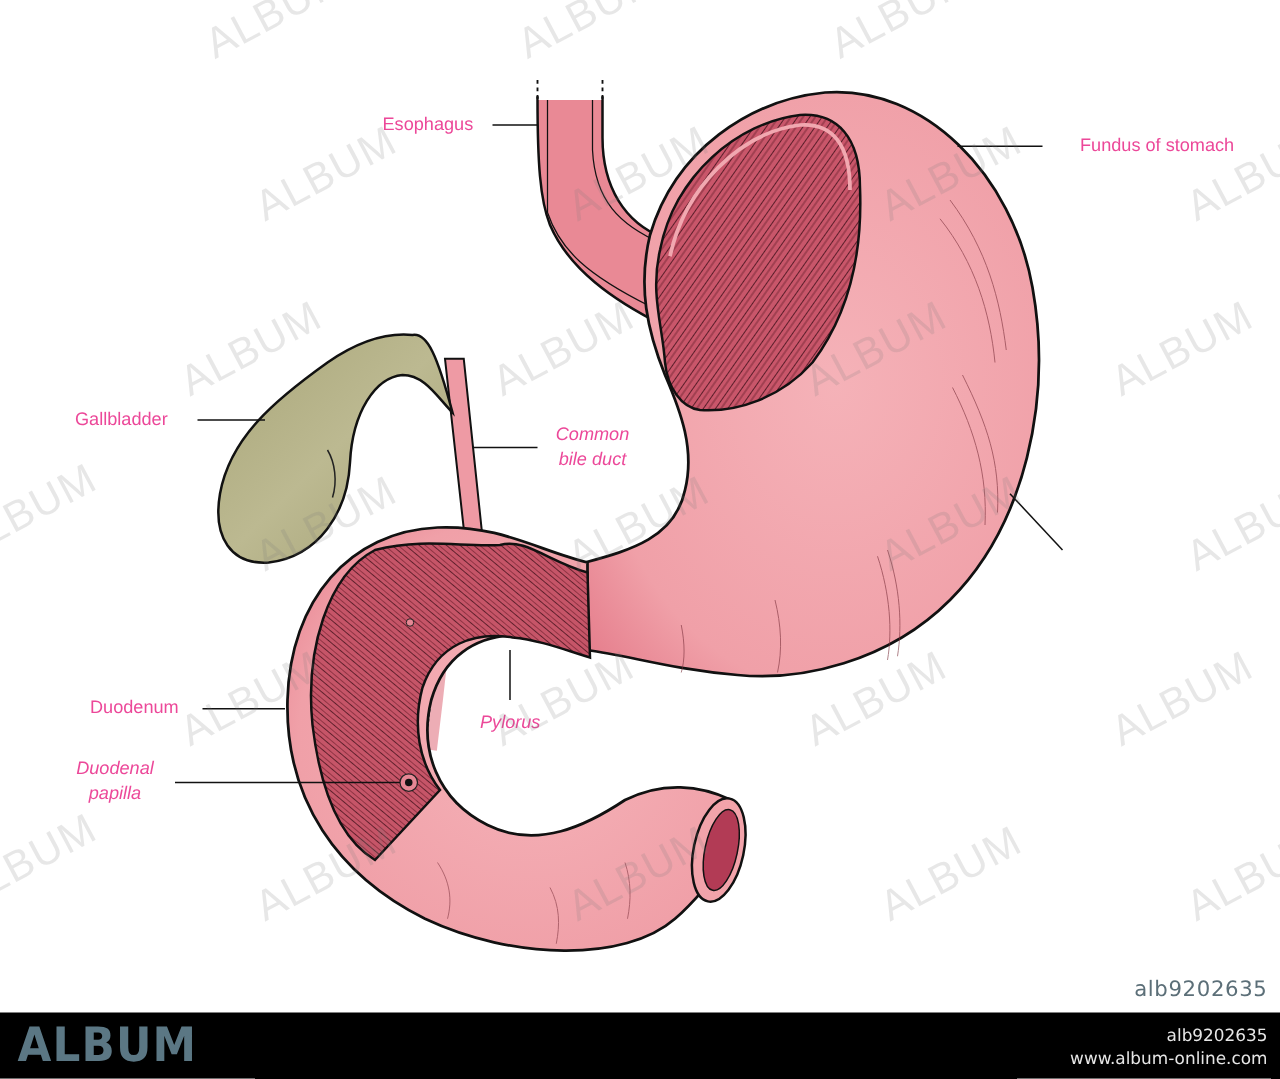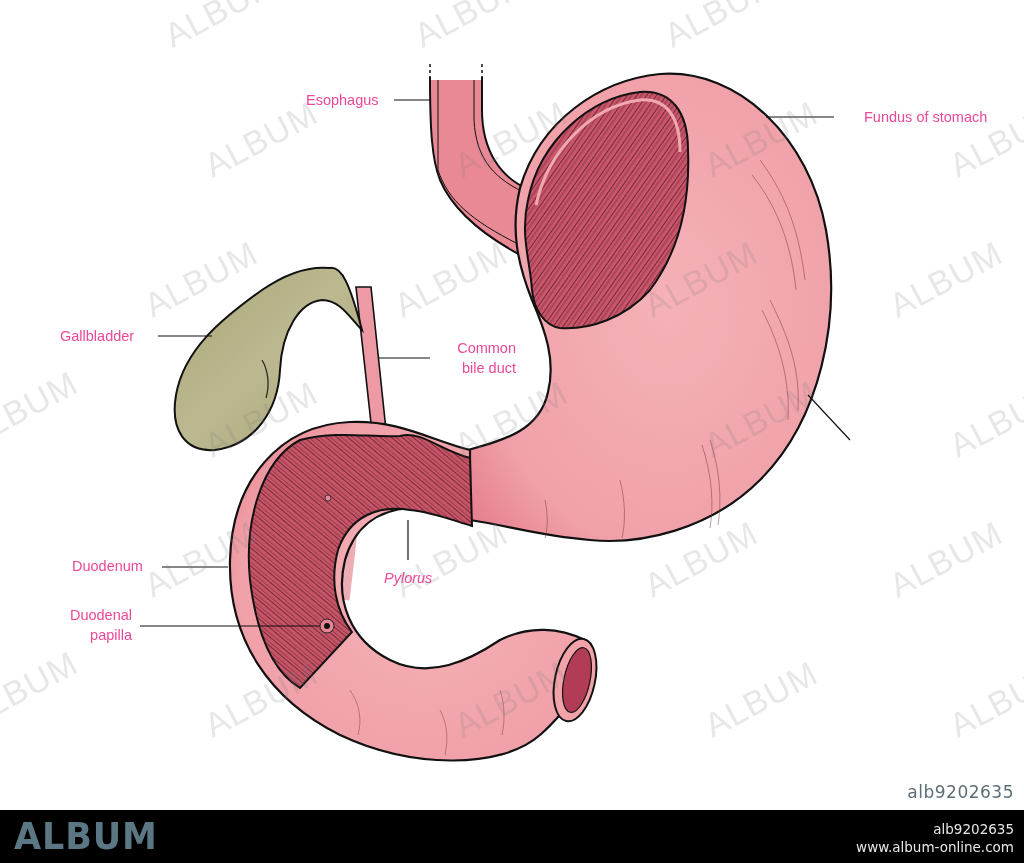--- a/index.html
+++ b/index.html
@@ -6,21 +6,21 @@
     body {
       width: 1024px; height: 863px; overflow: hidden; position: relative;
       background: #ffffff;
       font-family: "Liberation Sans", sans-serif;
     }
     #canvas { position: absolute; left: 0; top: 0; width: 1024px; height: 810px; }
     .label {
       position: absolute; font-size: 14.5px; color: #ec4899; line-height: 20px;
       white-space: nowrap;
     }
-    .label.center { text-align: right; }
+    .label.center { text-align: center; font-style: italic; }
     .watermark {
       position: absolute; font-size: 34px; color: rgba(120,120,120,0.18);
       transform: rotate(-28deg); letter-spacing: 1px; pointer-events: none;
       white-space: nowrap;
     }
     .corner-id {
       position: absolute; right: 10px; top: 782px; font-size: 17px;
       color: #5c6f78; letter-spacing: 0.5px;
       font-family: "DejaVu Sans", sans-serif;
     }

